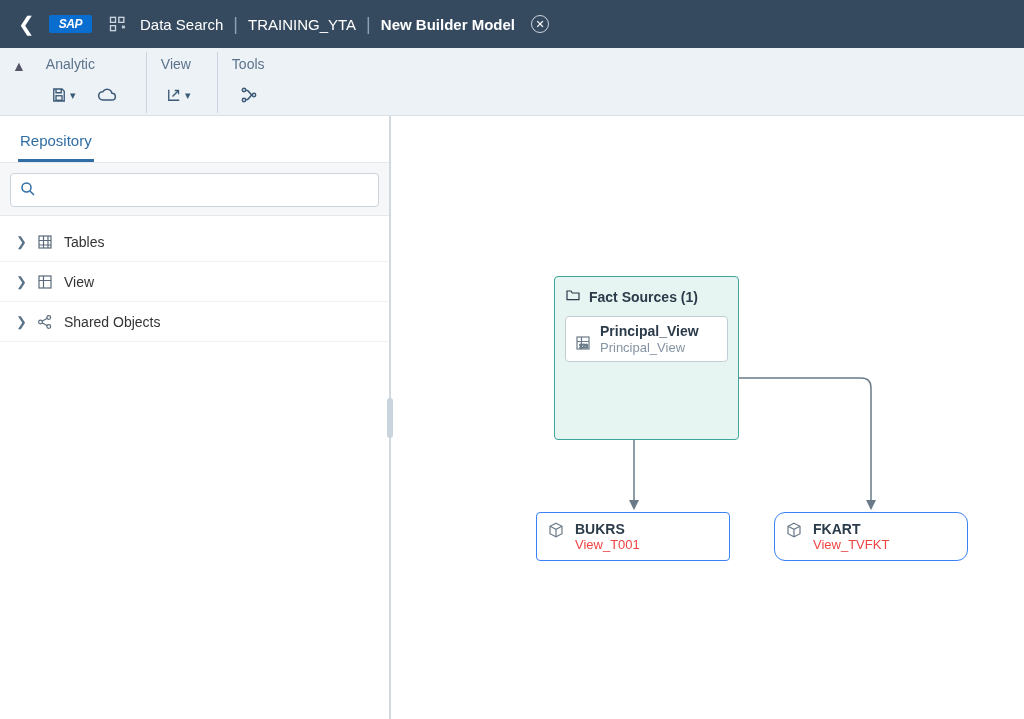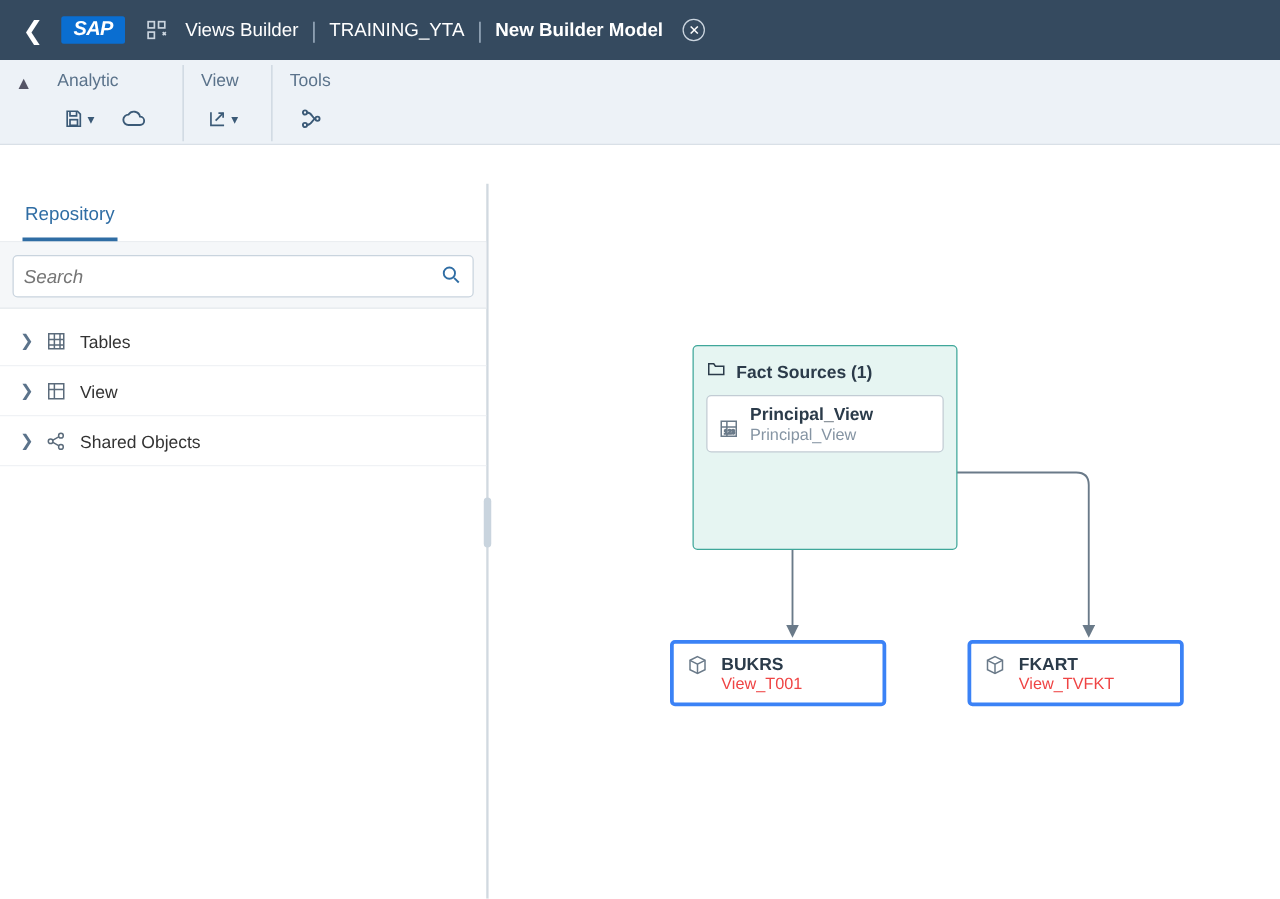--- a/index.html
+++ b/index.html
@@ -1,88 +1,88 @@
 <!DOCTYPE html>
 <html><head>
 <meta charset="utf-8">
 <style>
   * { box-sizing: border-box; margin: 0; padding: 0; }
   body { font-family: Arial, Helvetica, sans-serif; font-size: 14px; color: #333; background: #fff; width: 1024px; height: 719px; overflow: hidden; }
 
   
   .header-bar { height: 48px; background: #354a5f; display: flex; align-items: center; padding: 0 14px; color: #fff; gap: 10px; }
   .header-bar .back { color: #fff; cursor: pointer; font-size: 20px; padding: 0 4px; }
-  .sap-logo { background: #0a6ed1; color: #fff; font-weight: bold; font-style: italic; font-size: 16px; padding: 2px 10px; border-radius: 2px; letter-spacing: -0.5px; }
+  .sap-logo { background: #0a6ed1; color: #fff; font-weight: bold; font-style: italic; font-size: 12px; padding: 2px 10px; border-radius: 2px; letter-spacing: -0.5px; }
   .breadcrumb { display: flex; align-items: center; gap: 12px; margin-left: 6px; }
   .bc-icon { display: inline-flex; align-items: center; }
   .bc-text { font-size: 15px; }
   .bc-sep { color: #8ea0b2; font-size: 18px; margin: 0 -2px; }
   .bc-strong { font-weight: 600; }
   .close-circ { border: 1.5px solid #cbd5df; border-radius: 50%; width: 18px; height: 18px; display: inline-flex; align-items: center; justify-content: center; font-size: 11px; cursor: pointer; margin-left: 4px;}
 
   
   .toolbar { display: flex; align-items: stretch; background: #edf2f7; border-bottom: 1px solid #d9e0e7; padding: 4px 10px 2px 10px; height: 68px; }
   .tb-group { display: flex; flex-direction: column; border-right: 1px solid #c9d4de; padding: 4px 22px 0 14px; }
   .tb-group:last-child { border-right: none; }
   .tb-label { color: #5b738b; font-size: 14px; margin-bottom: 8px; }
   .tb-icons { display: flex; gap: 10px; align-items: center; }
   .tb-btn { display: inline-flex; align-items: center; justify-content: center; width: 34px; height: 30px; border-radius: 6px; color: #3b5a77; cursor: pointer; }
   .tb-btn.active { background: #2f8cd4; color: #fff; }
   .collapse-chev { color: #556; padding: 6px 6px 0 2px; cursor: pointer; }
 
   
   .main { display: flex; height: calc(719px - 48px - 68px); }
-  .sidebar { width: 391px; border-right: 2px solid #d1d9e0; display: flex; flex-direction: column; background: #fff; margin-top: 31px; }
+  .sidebar { width: 391px; border-right: 2px solid #d1d9e0; display: flex; flex-direction: column; background: #fff; }
   .tabstrip { padding: 10px 18px 0 18px; border-bottom: 1px solid #e5e9ed; }
   .tab { display: inline-block; color: #2f6da4; font-size: 15px; padding: 6px 2px 10px 2px; border-bottom: 3px solid #2f6da4; }
   .searchwrap { padding: 10px 10px 8px 10px; background: #f5f7f9; border-bottom: 1px solid #e5e9ed; }
   .searchbox { display: flex; align-items: center; background: #fff; border: 1px solid #c9d4de; border-radius: 4px; height: 34px; padding: 0 8px; }
   .searchbox input { flex: 1; border: none; outline: none; font-size: 15px; font-style: italic; color: #666; }
   .tree { padding: 6px 0; }
   .tree-item { display: flex; align-items: center; gap: 10px; height: 40px; padding: 0 16px; cursor: pointer; color: #333; border-bottom: 1px solid #f0f2f5;}
   .tree-item .chev { color: #5b738b; font-size: 13px; width: 10px; }
   .tree-item .ic { color: #5b6b7b; display: inline-flex; }
 
   
   .canvas { flex: 1; position: relative; background: #fff; }
   .resize-handle { position: absolute; left: -4px; top: 50%; transform: translateY(-50%); width: 6px; height: 40px; background: #c9d4de; border-radius: 3px; cursor: col-resize;}
 
   
-  .fact-box { position: absolute; left: 163px; top: 160px; width: 212px; height: 164px; border: 1.5px solid #3fa79a; background: #e6f5f2; border-radius: 4px; padding: 10px 10px; }
+  .fact-box { position: absolute; left: 163px; top: 160px; width: 185px; height: 164px; border: 1.5px solid #3fa79a; background: #e6f5f2; border-radius: 4px; padding: 10px 10px; }
   .fact-title { display: flex; align-items: center; gap: 8px; font-weight: 600; font-size: 14px; color: #2b3b4a; margin-bottom: 10px; }
   .fact-node { background: #fff; border: 1px solid #c2ccd4; border-radius: 4px; padding: 6px 8px; display: flex; gap: 8px; align-items: flex-end; }
   .fact-node .fn-title { font-weight: 700; font-size: 14px; color: #2b3b4a; line-height: 1.2; }
   .fact-node .fn-sub { font-size: 13px; color: #8594a3; }
 
-  .dim-box { position: absolute; width: 173px; border: 3px solid #3b82f6; background: #fff; border-radius: 4px; padding: 8px 10px; display: flex; gap: 10px; align-items: flex-start; }
+  .dim-box { position: absolute; width: 194px; border: 1px solid #3b82f6; background: #fff; border-radius: 4px; padding: 8px 10px; display: flex; gap: 10px; align-items: flex-start; }
   .dim-box .dm-title { font-weight: 700; font-size: 14px; color: #2b3b4a; }
   .dim-box .dm-sub { font-size: 13px; color: #ef4444; }
   .dim-left { left: 145px; top: 396px; }
-  .dim-right { left: 383px; top: 396px; }
+  .dim-right { left: 383px; top: 396px; border-radius: 11px; }
 
   svg.connectors { position: absolute; left: 0; top: 0; width: 100%; height: 100%; pointer-events: none; }
 
   .cube-ic { color: #6a7a89; }
 </style>
 </head>
 <body>
 
 <div class="header-bar">
   <span class="back">❮</span>
   <span class="sap-logo">SAP</span>
   <div class="breadcrumb">
     <span class="bc-icon">
       <svg width="20" height="20" viewBox="0 0 24 24" fill="none" stroke="#cbd5df" stroke-width="1.6">
         <rect x="3" y="4" width="6" height="6"></rect>
           <rect x="3" y="14" width="6" height="6"></rect>
           <rect x="13" y="4" width="6" height="6"></rect>
         <path d="M17 14l3 3m0-3l-3 3"></path>
       </svg>
     </span>
-    <span class="bc-text">Views Builder</span>
+    <span class="bc-text">Data Search</span>
     <span class="bc-sep">|</span>
     <span class="bc-text">TRAINING_YTA</span>
     <span class="bc-sep">|</span>
     <span class="bc-text bc-strong">New Builder Model</span>
     <span class="close-circ">✕</span>
   </div>
 </div>
 
 <div class="toolbar">
   <div class="collapse-chev">▲</div>
@@ -137,21 +137,20 @@
 </div>
 
 <div class="main">
 
   <div class="sidebar">
     <div class="tabstrip">
       <span class="tab">Repository</span>
     </div>
     <div class="searchwrap">
       <div class="searchbox">
-        <input type="text" placeholder="Search" style="">
         <span>
           <svg width="18" height="18" viewBox="0 0 24 24" fill="none" stroke="#2f6da4" stroke-width="2">
               <circle cx="10" cy="10" r="6"></circle>
               <path d="M15 15l5 5"></path>
             </svg>
         </span>
       </div>
     </div>
     <div class="tree">
       <div class="tree-item">

